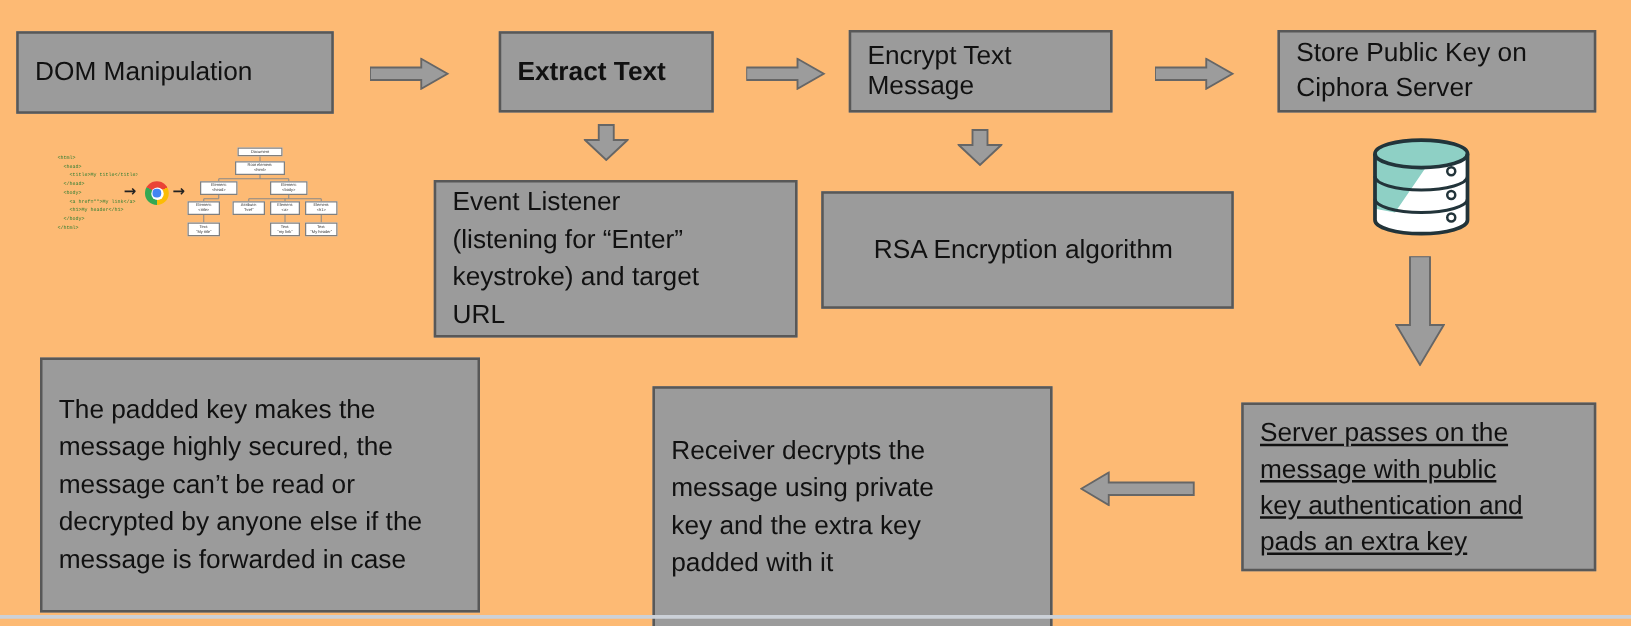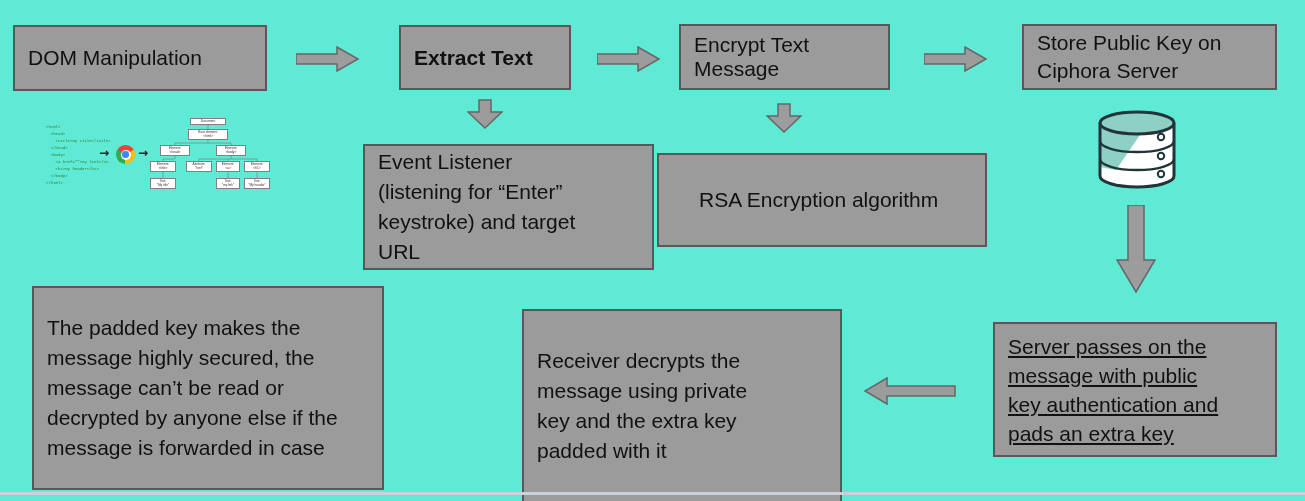--- a/index.html
+++ b/index.html
@@ -1,17 +1,17 @@
 <!DOCTYPE html>
 <html style="--box-fill: #9b9b9b; --box-border: #585858; --arrow-fill: #9c9c9c; --arrow-border: #666666; --text-color: #111111; --db-teal: #8ed0c5; --db-outline: #22343a; --page-edge: #ccd1d8; --chrome-red: #ea4335; --chrome-yellow: #fbbc05; --chrome-green: #34a853; --chrome-blue: #4285f4;"><head>
 <meta charset="utf-8">
 <style>
   html,body{margin:0;padding:0;background:#fff;}
   #canvas{
-    position:relative;width:1305px;height:501px;background:#5eead4;overflow:hidden;
+    position:relative;width:1305px;height:501px;background:#fdba74;overflow:hidden;
     font-family:"Liberation Sans",sans-serif;color:var(--text-color,#111);
   }
   .box{
     position:absolute;
     background:var(--box-fill,#9b9b9b);
     border:2px solid var(--box-border,#585858);
     box-sizing:border-box;
     display:flex;align-items:center;
     padding:0 10px 0 13px;
     font-size:21px;line-height:30px;
@@ -82,21 +82,21 @@
 Ciphora Server</span>
   </div>
 
   <svg class="arrow" style="left:467px;top:99px;" width="36" height="30" viewBox="0 0 36 30">
     <polygon points="12,1 24,1 24,13 35,13 18,29 1,13 12,13"></polygon>
   </svg>
   <svg class="arrow" style="left:766px;top:103px;" width="36" height="30" viewBox="0 0 36 30">
     <polygon points="12,1 24,1 24,13 35,13 18,29 1,13 12,13"></polygon>
   </svg>
 
-  <div class="box" style="left:363px;top:144px;width:291px;height:126px;">
+  <div class="box" style="left:347px;top:144px;width:291px;height:126px;">
     <span>Event Listener
 (listening for “Enter”
 keystroke) and target
 URL</span>
   </div>
 
   <div class="box" style="left:657px;top:153px;width:330px;height:94px;padding-left:40px;">
     <span>RSA Encryption algorithm</span>
   </div>
 

